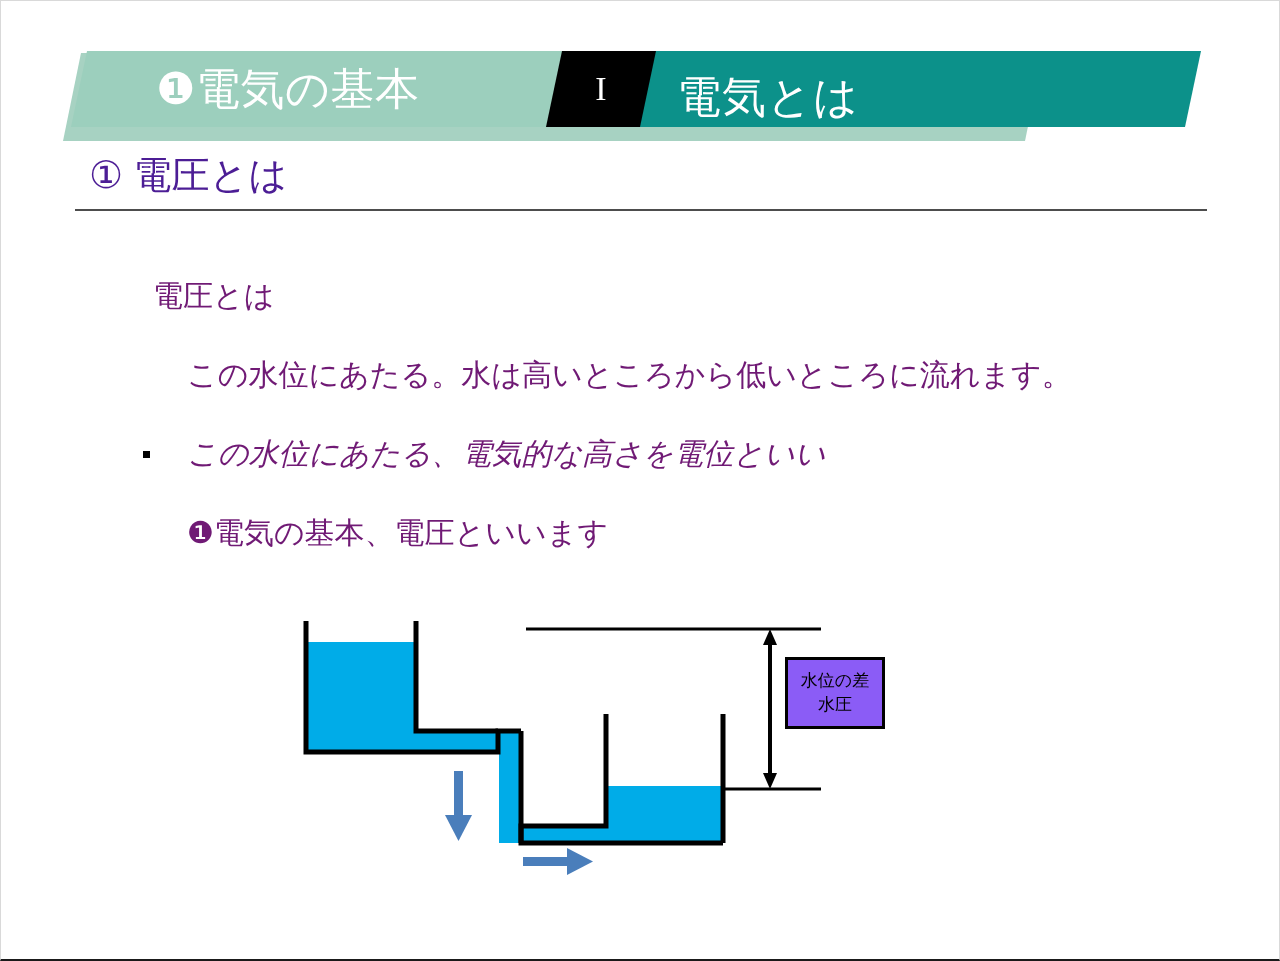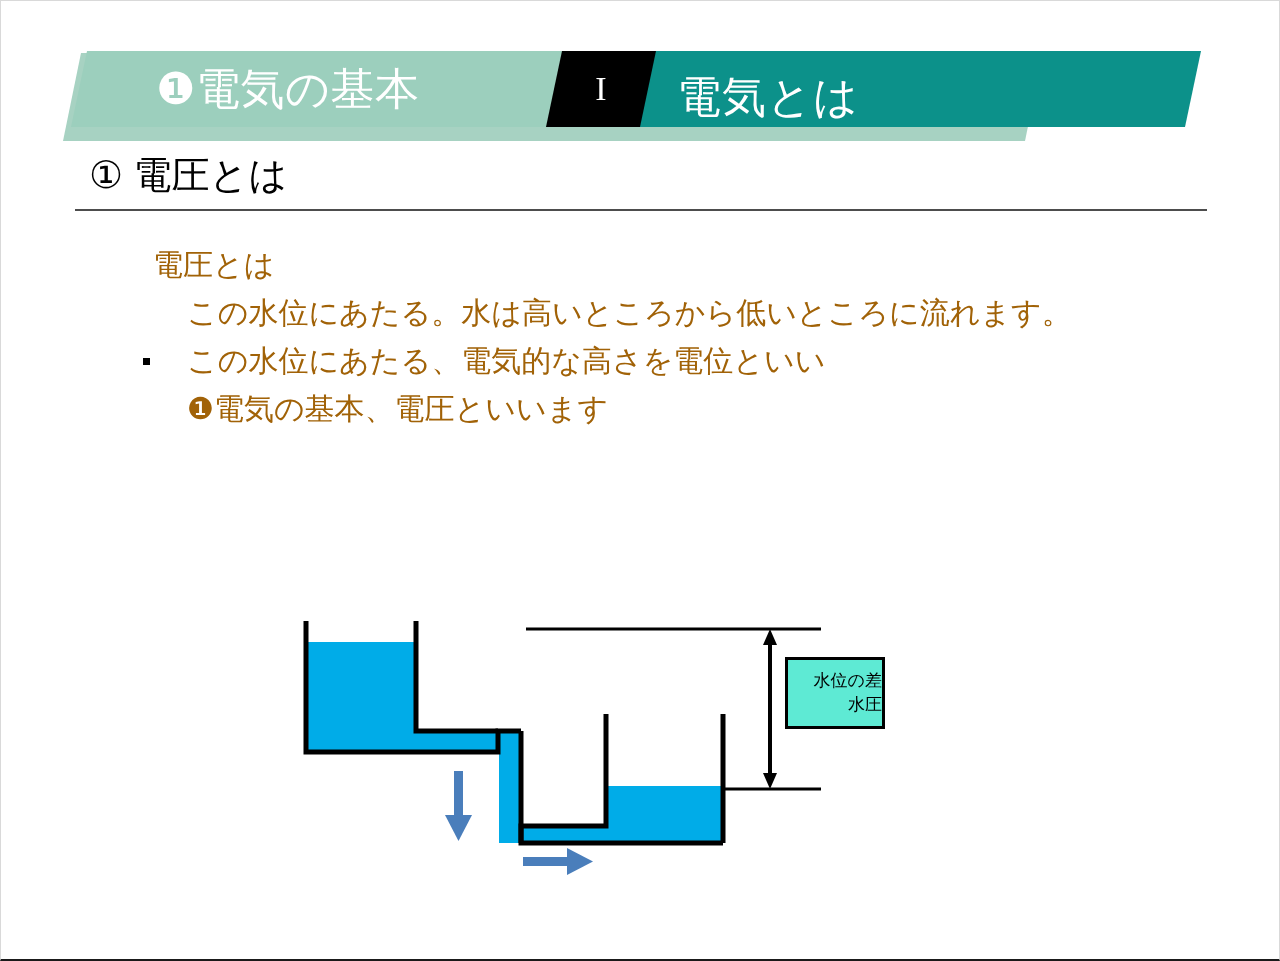--- a/index.html
+++ b/index.html
@@ -97,21 +97,21 @@
     letter-spacing: 1px;
   }
 
   
   .section-title {
     position: absolute;
     left: 88px;
     top: 148px;
     font-size: 38px;
     line-height: 52px;
-    color: #000000;
+    color: #4c1d95;
     white-space: nowrap;
   }
   .section-rule {
     position: absolute;
     left: 74px;
     top: 208px;
     width: 1132px;
     height: 0;
     border-top: 2px solid #4d4d4d;
   }
@@ -119,29 +119,31 @@
   
   .body-block {
     position: absolute;
     left: 130px;
     top: 240px;
     width: 1060px;
   }
   .body-line {
     font-size: 30px;
     line-height: 48px;
-    color: #a16207;
+    color: #701a75;
     white-space: nowrap;
     font-weight: 500;
+    margin-top: 31px;
   }
   .indent-0 { padding-left: 22px; }
   .indent-1 { padding-left: 56px; }
   .bullet-line {
     position: relative;
     padding-left: 56px;
+    font-style: italic;
   }
   .bullet-dot {
     position: absolute;
     left: 12px;
     top: 21px;
     width: 7px;
     height: 7px;
     background: #000000;
   }
 
@@ -154,25 +156,25 @@
     height: 300px;
   }
   .diagram svg { display: block; }
   .dimbox {
     position: absolute;
     left: 504px;
     top: 56px;
     width: 100px;
     height: 72px;
     border: 3px solid #000000;
-    background: #5eead4;
+    background: #8b5cf6;
     box-sizing: border-box;
     display: flex;
     flex-direction: column;
-    align-items: flex-end;
+    align-items: center;
     justify-content: center;
   }
   .dimbox span {
     font-size: 17px;
     line-height: 24px;
     color: #000000;
     white-space: nowrap;
   }
 </style>
 </head>

